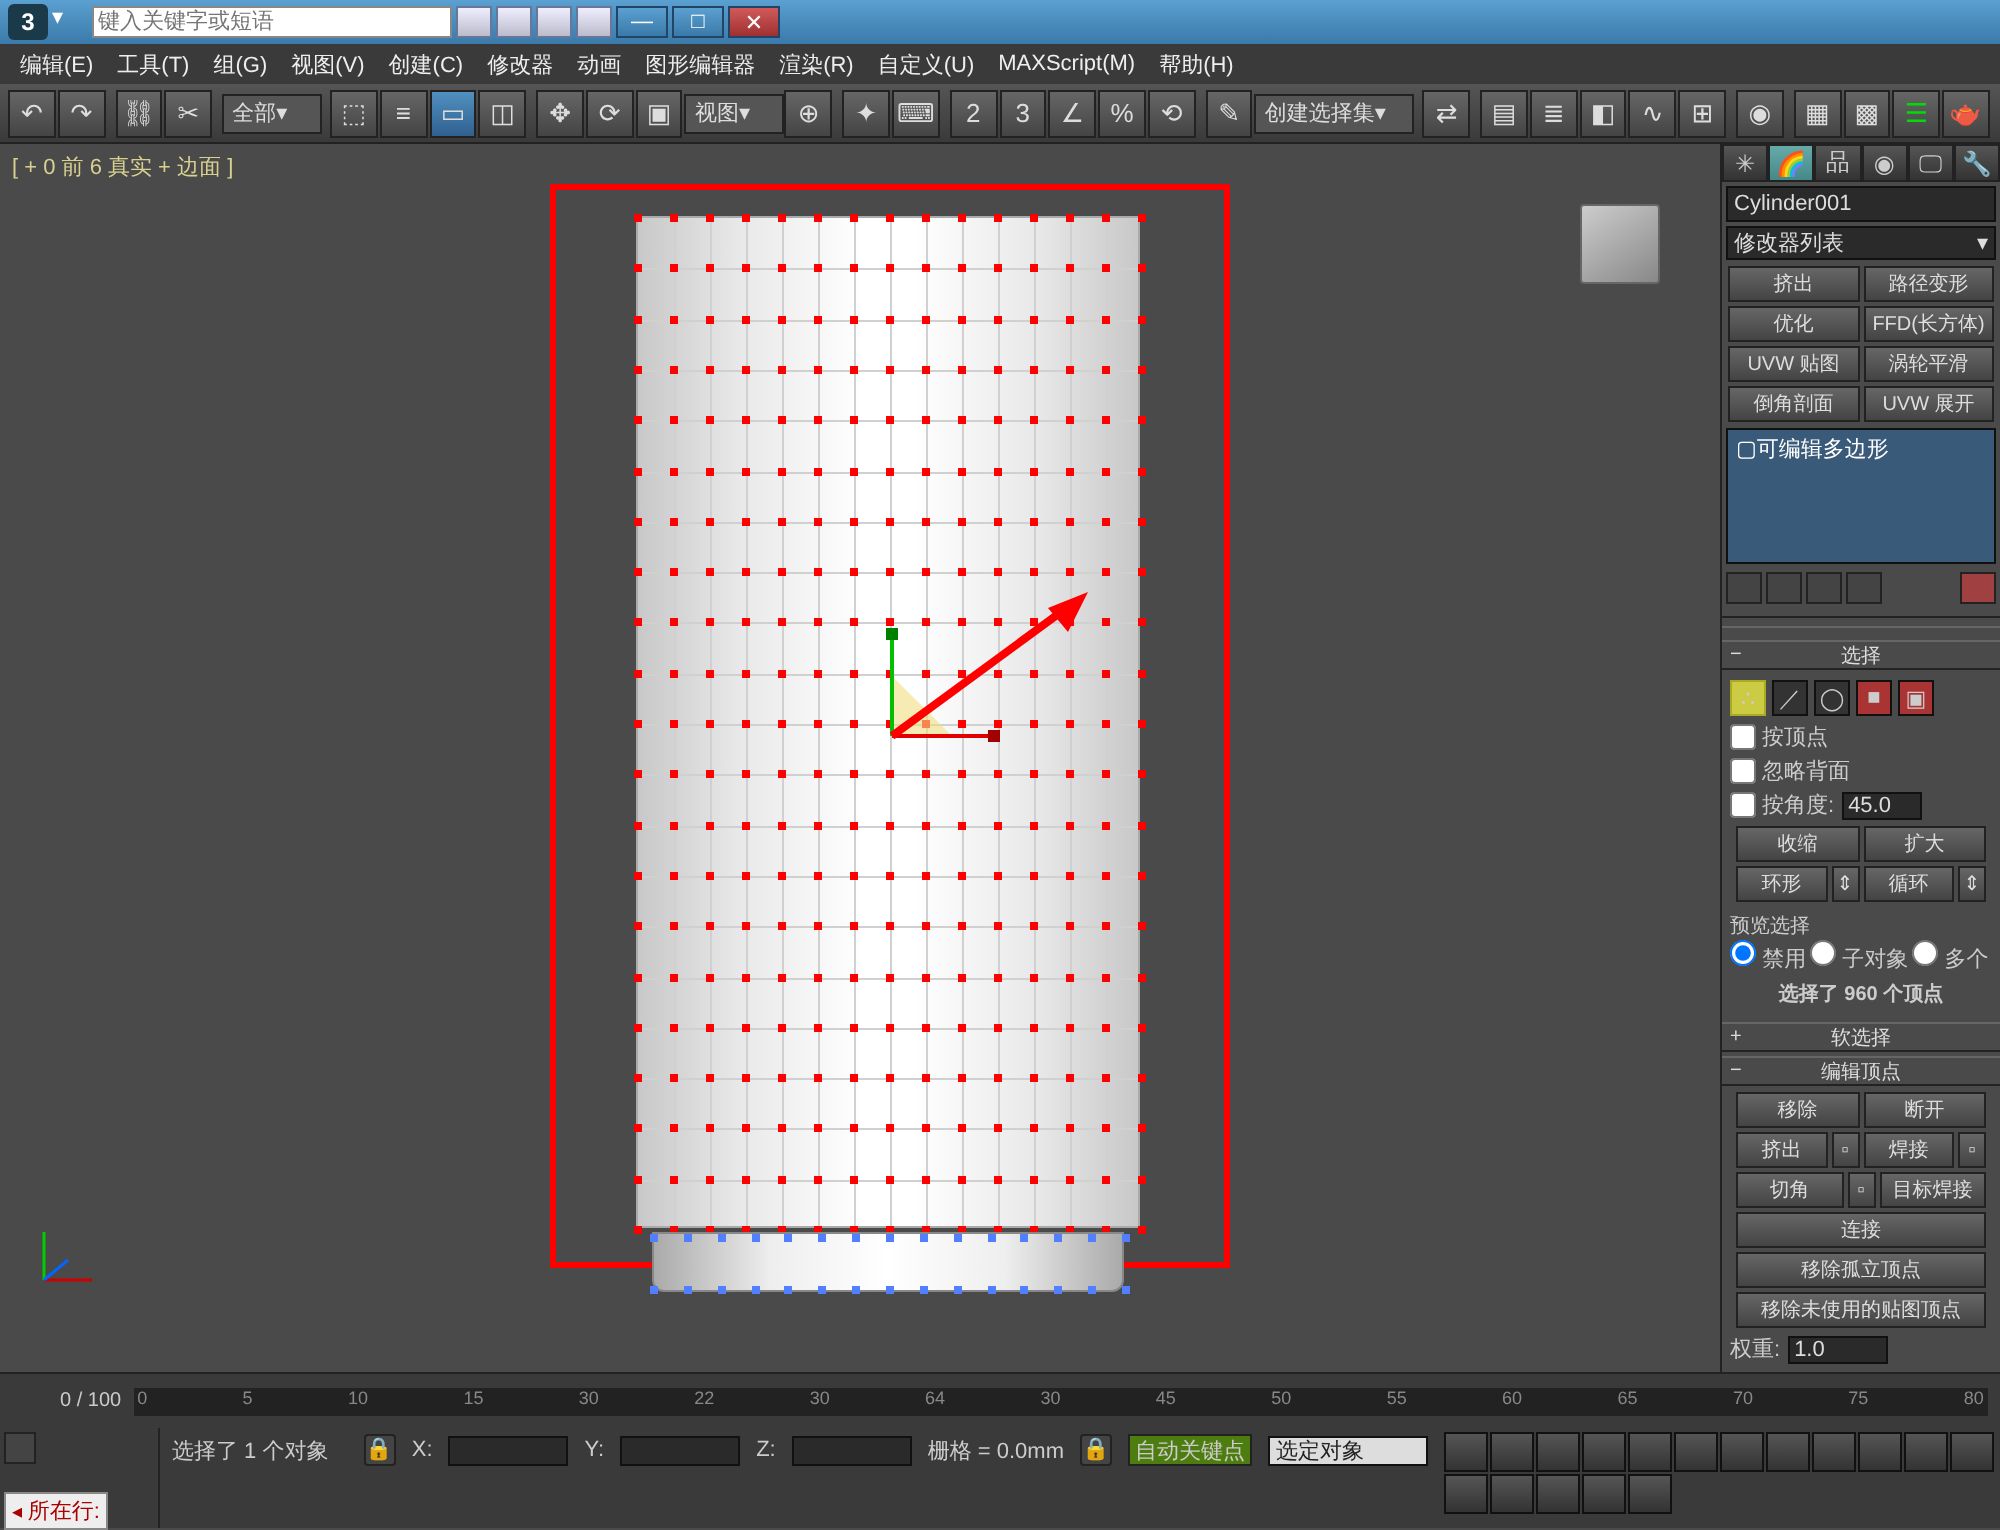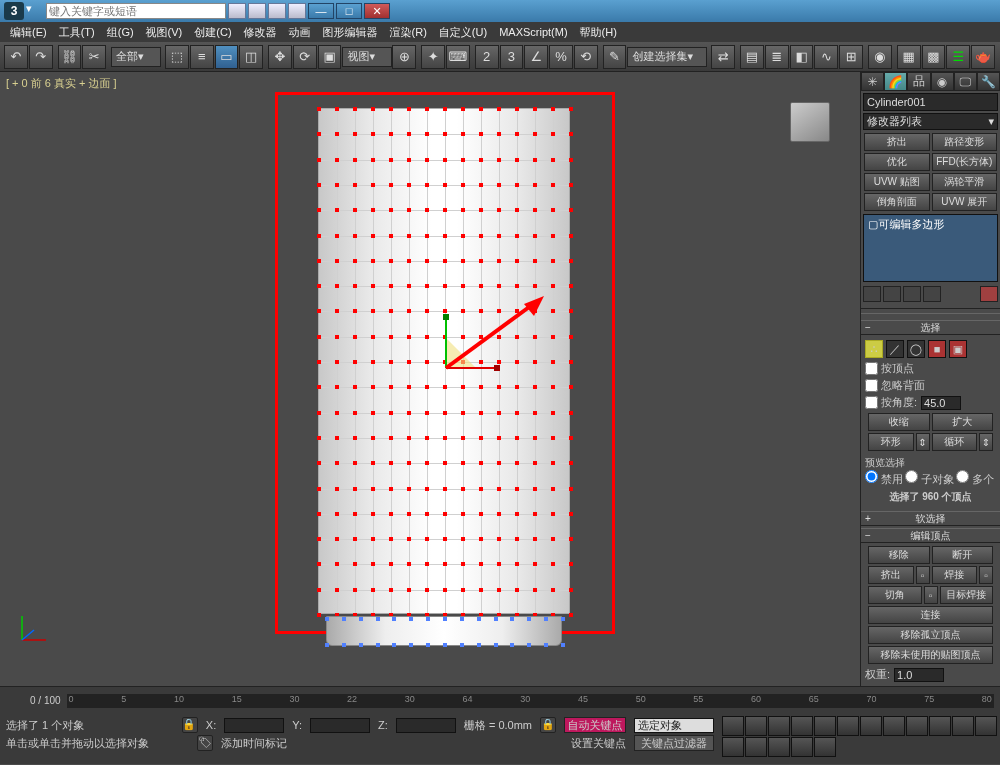--- a/index.html
+++ b/index.html
@@ -705,41 +705,38 @@
         <span>60</span>
         <span>65</span>
         <span>70</span>
         <span>75</span>
         <span>80</span>
       </div>
   </div>
 </div>
 
 <div class="statusbar">
+  <div class="left">
+    <div style="width:16px;height:16px;background:#444;border:1px solid #222"></div>
+    <span class="tag">◂ <span>所在行:</span></span>
+  </div>
   <div class="mid">
     <div class="line">
       <span>选择了 1 个对象</span>
       <span style="margin-left:auto" class="lockicon">🔒</span>
       <span>X:</span>
         <div class="fld"></div>
       <span>Y:</span>
         <div class="fld"></div>
       <span>Z:</span>
         <div class="fld"></div>
       <span>栅格 = 0.0mm</span>
       <span class="lockicon">🔒</span>
-      <div class="pbtn" style="width:62px;height:16px;background:#be185d;border:1px solid #222;display:flex;align-items:center;justify-content:center">自动关键点</div>
+      <div class="pbtn" style="width:62px;height:16px;background:#4d7c0f;border:1px solid #222;display:flex;align-items:center;justify-content:center">自动关键点</div>
       <div class="fld" style="min-width:80px;background:#ddd;color:#222">选定对象</div>
-    </div>
-    <div class="line">
-      <span>单击或单击并拖动以选择对象</span>
-      <span style="margin-left:40px" class="lockicon">🏷</span>
-      <span>添加时间标记</span>
-      <div style="margin-left:auto" class="pbtn">设置关键点</div>
-      <div class="pbtn" style="width:80px;height:16px;background:#555;border:1px solid #222;display:flex;align-items:center;justify-content:center">关键点过滤器</div>
     </div>
   </div>
   <div class="right">
     <div class="nb"></div>
     <div class="nb"></div>
     <div class="nb"></div>
     <div class="nb"></div>
     <div class="nb"></div>
     <div class="nb"></div>
     <div class="nb"></div>

